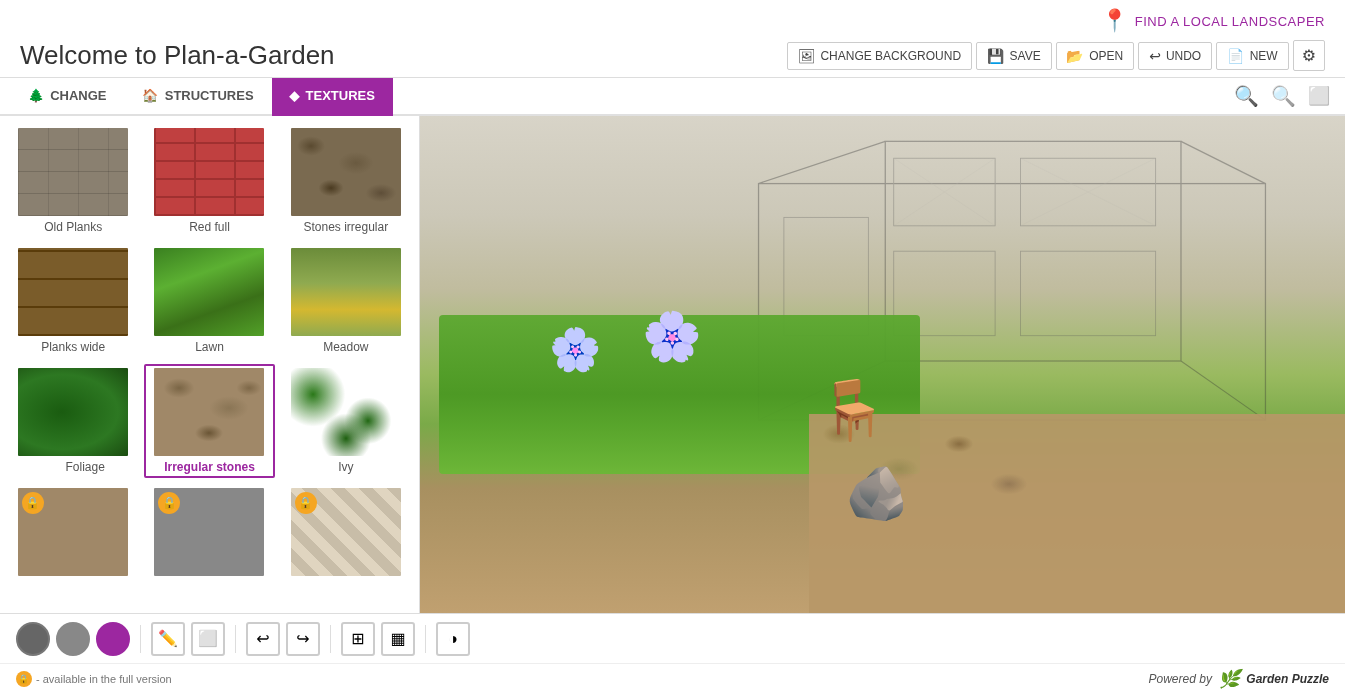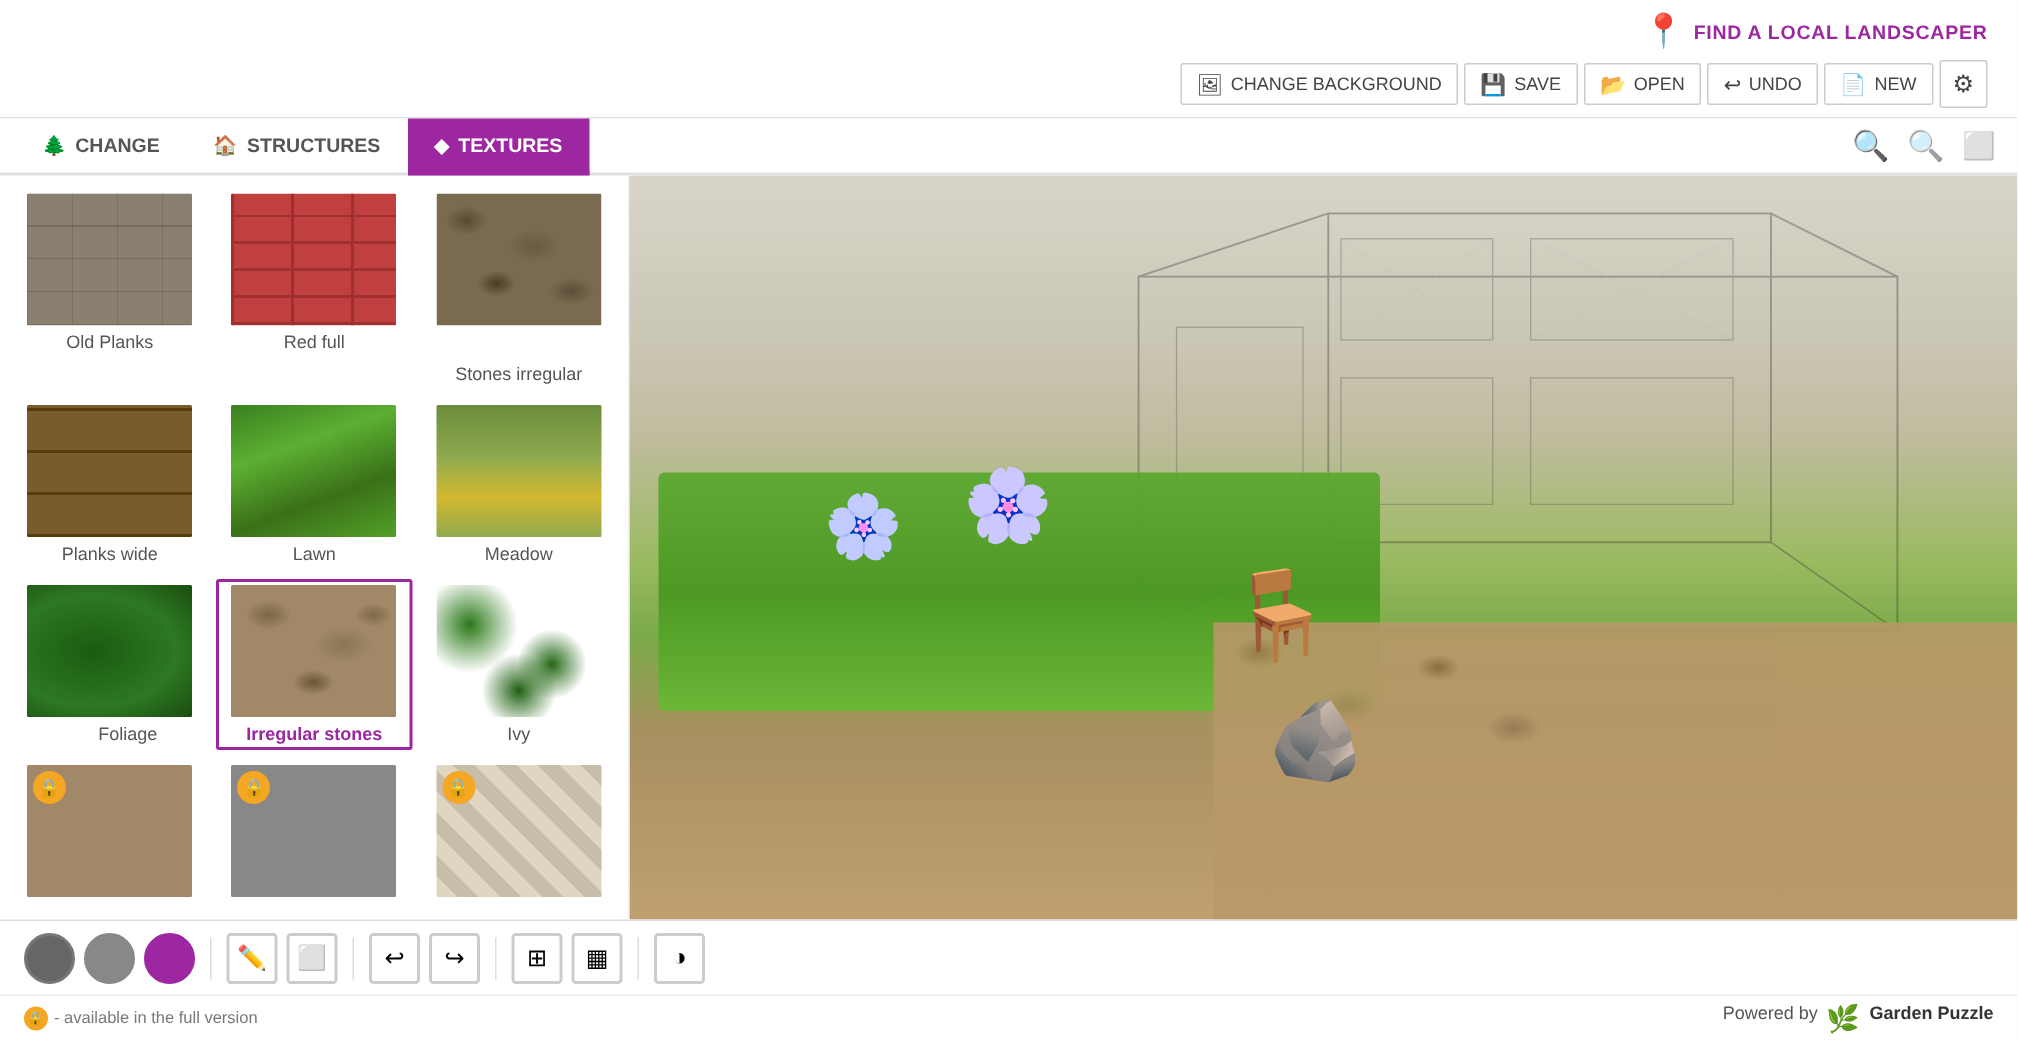--- a/index.html
+++ b/index.html
@@ -5,25 +5,26 @@
     * { box-sizing: border-box; margin: 0; padding: 0; }
     body { font-family: Arial, sans-serif; background: #f5f5f5; overflow: hidden; width: 1345px; height: 693px; }
   </style>
 </head>
 <body>
 
 <div style="display:flex;flex-direction:column;height:693px;width:1345px;background:#fff;">
 
   <div style="display:flex;align-items:flex-end;justify-content:space-between;padding:8px 20px 6px;background:#fff;border-bottom:1px solid #ddd;min-height:70px;">
     <div>
+      <h1 style="font-size:26px;font-weight:300;color:#333;">Welcome to Plan-a-Garden</h1>
     </div>
     <div style="display:flex;flex-direction:column;align-items:flex-end;gap:6px;">
       <div style="display:flex;align-items:center;gap:6px;cursor:pointer;color:#9c27a0;">
         <span style="font-size:22px;">📍</span>
-        <span style="font-size:13px;font-weight:bold;color:#9c27a0;letter-spacing:0.5px;">FIND A LOCAL LANDSCAPER</span>
+        <span style="font-size:13px;font-weight:normal;color:#9c27a0;letter-spacing:0.5px;">FIND A LOCAL LANDSCAPER</span>
       </div>
       <div style="display:flex;align-items:center;gap:4px;">
         <button style="display:flex;align-items:center;gap:5px;padding:5px 10px;border:1px solid #ccc;background:#fff;cursor:pointer;font-size:12px;color:#444;border-radius:2px;">
           <span style="font-size:14px;">🖼</span>
           <span>CHANGE BACKGROUND</span>
         </button>
         <button style="display:flex;align-items:center;gap:5px;padding:5px 10px;border:1px solid #ccc;background:#fff;cursor:pointer;font-size:12px;color:#444;border-radius:2px;">
           <span style="font-size:14px;">💾</span>
           <span>SAVE</span>
         </button>
@@ -78,21 +79,21 @@
         <span style="font-size:12px;color:#555;margin-top:4px;">Old Planks</span>
       </div>
 
       <div style="display:flex;flex-direction:column;align-items:center;cursor:pointer;border:2px solid transparent;border-radius:2px;padding:2px;">
         <div style="width:110px;height:88px;background:#c04040;background-image:
           repeating-linear-gradient(0deg, #a03030 0px, #a03030 2px, transparent 2px, transparent 18px),
           repeating-linear-gradient(90deg, #a03030 0px, #a03030 2px, transparent 2px, transparent 40px);border-radius:1px;"></div>
         <span style="font-size:12px;color:#555;margin-top:4px;">Red full</span>
       </div>
 
-      <div style="display:flex;flex-direction:column;align-items:center;cursor:pointer;border:2px solid transparent;border-radius:2px;padding:2px;gap:21px;">
+      <div style="display:flex;flex-direction:column;align-items:center;cursor:pointer;border:2px solid transparent;border-radius:2px;padding:2px;">
         <div style="width:110px;height:88px;background:#7a6a50;background-image:radial-gradient(ellipse 20px 14px at 20px 18px,#5a4a30 0%,transparent 70%),radial-gradient(ellipse 25px 16px at 65px 35px,#6a5a40 0%,transparent 70%),radial-gradient(ellipse 18px 12px at 40px 60px,#4a3a20 0%,transparent 70%),radial-gradient(ellipse 22px 13px at 90px 65px,#5e4e38 0%,transparent 70%);border-radius:1px;"></div>
         <span style="font-size:12px;color:#555;margin-top:4px;">Stones irregular</span>
       </div>
 
       <div style="display:flex;flex-direction:column;align-items:center;cursor:pointer;border:2px solid transparent;border-radius:2px;padding:2px;">
         <div style="width:110px;height:88px;background:#7a5c2a;background-image:repeating-linear-gradient(0deg,#5a3c0a 0px,#5a3c0a 2px,transparent 2px,transparent 28px);border-radius:1px;"></div>
         <span style="font-size:12px;color:#555;margin-top:4px;">Planks wide</span>
       </div>
 
       <div style="display:flex;flex-direction:column;align-items:center;cursor:pointer;border:2px solid transparent;border-radius:2px;padding:2px;">
@@ -194,20 +195,20 @@
     <button style="width:34px;height:34px;border:2px solid #ccc;background:#fff;cursor:pointer;border-radius:3px;font-size:16px;">▦</button>
     <div style="width:1px;height:28px;background:#ddd;margin:0 4px;"></div>
     <button style="width:34px;height:34px;border:2px solid #ccc;background:#fff;cursor:pointer;border-radius:3px;font-size:16px;">◑</button>
   </div>
 
   <div style="display:flex;align-items:center;justify-content:space-between;padding:4px 16px;background:#fff;border-top:1px solid #eee;height:30px;">
     <div style="display:flex;align-items:center;gap:4px;font-size:11px;color:#777;">
       <span style="background:#f5a623;border-radius:50%;width:16px;height:16px;display:inline-flex;align-items:center;justify-content:center;color:white;font-size:9px;">🔒</span>
       <span>- available in the full version</span>
     </div>
-    <div style="display:flex;align-items:flex-start;gap:6px;font-size:12px;color:#555;">
+    <div style="display:flex;align-items:center;gap:6px;font-size:12px;color:#555;font-style:italic;">
       <span>Powered by</span>
       <span style="font-size:18px;">🌿</span>
       <span style="font-weight:bold;color:#333;">Garden Puzzle</span>
     </div>
   </div>
 
 </div>
 
 </body></html>

